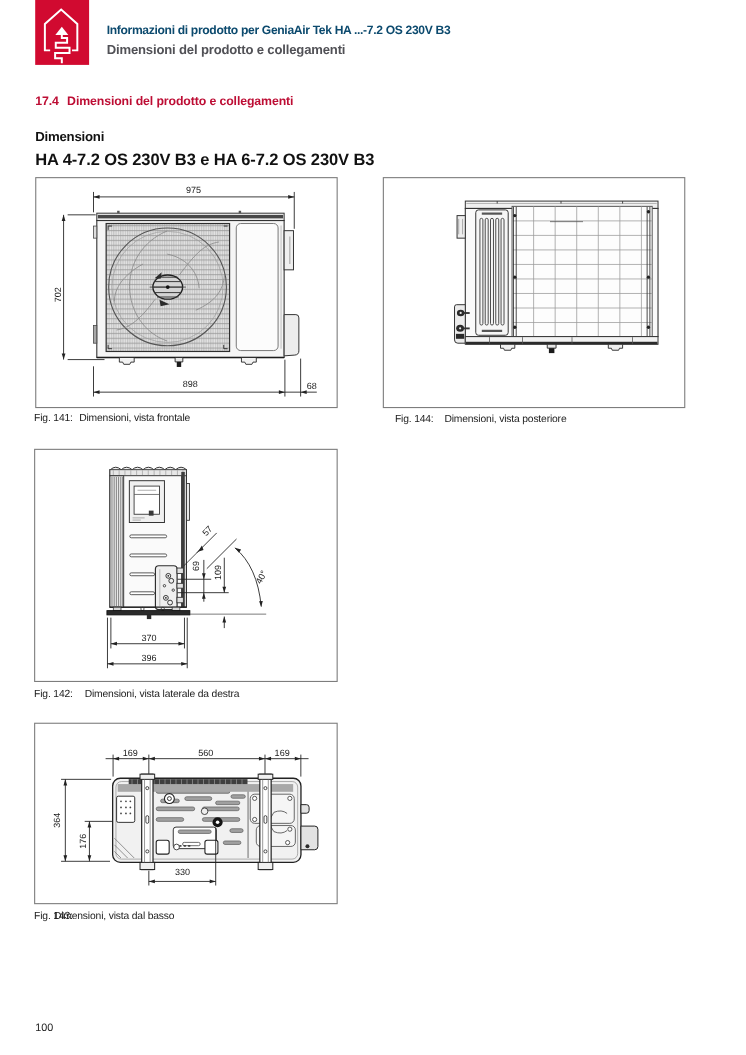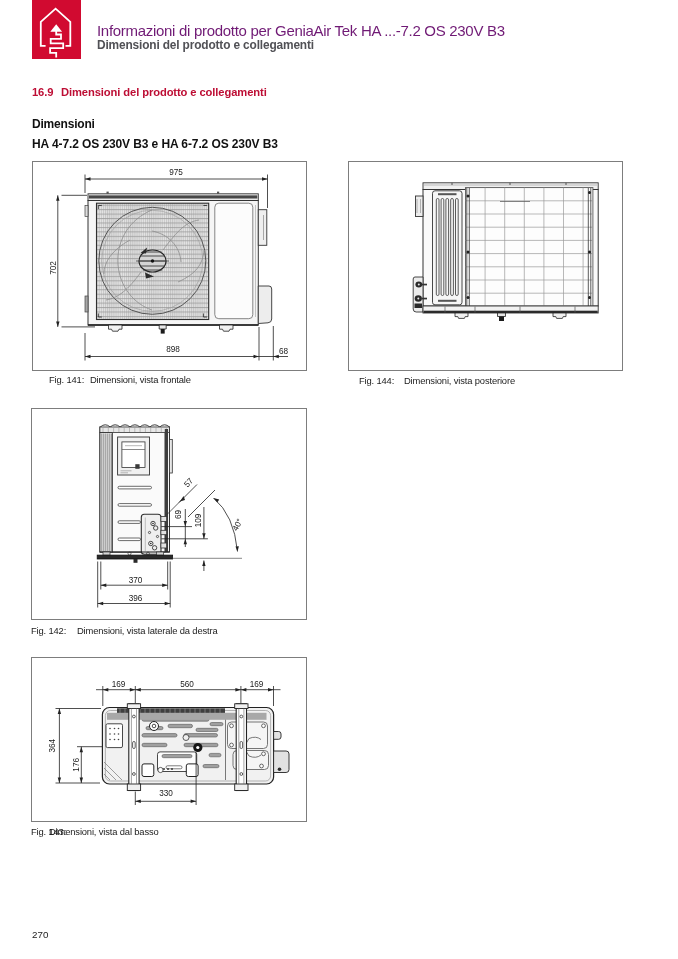--- a/index.html
+++ b/index.html
@@ -15,29 +15,29 @@
 <div class="abs" style="left:32px;top:0;width:49px;height:59px;background:#d10a30;"></div>
 
 <svg class="abs" style="left:32px;top:0;" width="49" height="59" viewBox="32 0 49 59">
   <g fill="none" stroke="#ffffff" stroke-width="1.8">
     <path d="M45.6,45.8 H40.8 V21.8 L55.6,8.6 L70.3,21.8 V45.8 H65.5"></path>
     <path d="M56.2,57.6 V52.9 H50.1 V48.2 H63.2 V43.4 H50.7 V38.9 H61.0 V34.5 H56.2 V30.8"></path>
   </g>
   <polygon points="56.2,24.3 50.3,31.8 62.1,31.8" fill="#ffffff"></polygon>
 </svg>
 
-<div class="abs" style="left:97px;top:22px;font-size:15px;font-weight:normal;color:#701a75;letter-spacing:-0.3px;white-space:nowrap;">Informazioni di prodotto per GeniaAir Tek HA ...-7.2 OS 230V B3</div>
+<div class="abs" style="left:97px;top:22px;font-size:11px;font-weight:bold;color:#0c4a6e;letter-spacing:-0.3px;white-space:nowrap;">Informazioni di prodotto per GeniaAir Tek HA ...-7.2 OS 230V B3</div>
 
 <div class="abs" style="left:97px;top:37.5px;font-size:11.9px;font-weight:bold;color:#515156;letter-spacing:-0.15px;white-space:nowrap;">Dimensioni del prodotto e collegamenti</div>
 
-<div class="abs" style="left:32px;top:85.5px;font-size:11.2px;font-weight:bold;color:#bd0d34;letter-spacing:-0.1px;white-space:nowrap;"><span style="display:inline-block;width:29px;">16.9</span>Dimensioni del prodotto e collegamenti</div>
+<div class="abs" style="left:32px;top:85.5px;font-size:11.2px;font-weight:bold;color:#bd0d34;letter-spacing:-0.1px;white-space:nowrap;"><span style="display:inline-block;width:29px;">17.4</span>Dimensioni del prodotto e collegamenti</div>
 
 <div class="abs" style="left:32px;top:117px;font-size:12px;font-weight:bold;color:#111;letter-spacing:-0.2px;white-space:nowrap;">Dimensioni</div>
 
-<div class="abs" style="left:32px;top:137px;font-size:12px;font-weight:bold;color:#111;letter-spacing:-0.1px;white-space:nowrap;">HA 4-7.2 OS 230V B3 e HA 6-7.2 OS 230V B3</div>
+<div class="abs" style="left:32px;top:137px;font-size:15px;font-weight:bold;color:#111;letter-spacing:-0.1px;white-space:nowrap;">HA 4-7.2 OS 230V B3 e HA 6-7.2 OS 230V B3</div>
 
 <div class="figbox" style="left:32px;top:161px;width:273px;height:208px;"></div>
 
 <svg class="abs" style="left:33px;top:162px;" width="271" height="206" viewBox="33 162 271 206">
 <defs>
 <pattern id="gr1" width="2.1" height="4.45" patternUnits="userSpaceOnUse">
 <rect width="2.1" height="4.45" fill="#e4e4e4"></rect>
 <path d="M0.6,0 V4.45" stroke="#ababab" stroke-width="0.65"></path>
 <path d="M0,0.6 H2.1" stroke="#979797" stroke-width="0.75"></path>
 </pattern>
@@ -141,21 +141,21 @@
 
 <text x="283.5" y="354" font-size="8.2" fill="#1a1a1a" text-anchor="middle" font-family="Liberation Sans">68</text>
 
 <g stroke="#222" stroke-width="0.8" fill="none">
 <path d="M259,356.5 H288"></path>
 <path d="M273.3,326 V360.5"></path>
 </g>
 <polygon points="273.3,356.5 278.8,354.8 278.8,358.2" fill="#222"></polygon>
 </svg>
 
-<div class="cap" style="left:49px;top:374px;"><span class="lbl" style="width:41px;">Fig. 141:</span>Dimensioni, vista frontale</div>
+<div class="cap" style="left:31px;top:374px;"><span class="lbl" style="width:41px;">Fig. 141:</span>Dimensioni, vista frontale</div>
 
 <div class="figbox" style="left:348px;top:161px;width:273px;height:208px;"></div>
 
 <svg class="abs" style="left:349px;top:162px;" width="271" height="206" viewBox="349 162 271 206">
 
 <rect x="423" y="182.8" width="175.2" height="6.7" fill="#f0f0f0" stroke="#333" stroke-width="0.9"></rect>
 <path d="M424,185 H597" stroke="#999" stroke-width="0.6"></path>
 <g stroke="#333" stroke-width="0.8">
 <path d="M452,182.8 v2.2 M510,182.8 v2.2 M566,182.8 v2.2"></path>
 </g>
@@ -517,13 +517,13 @@
 <path d="M196.1,752.5 V805"></path>
 </g>
 <g fill="#222">
 <polygon points="135.3,801.3 140.8,799.6 140.8,803"></polygon>
 <polygon points="196.1,801.3 190.6,799.6 190.6,803"></polygon>
 </g>
 </svg>
 
 <div class="cap" style="left:31px;top:826px;"><span class="lbl" style="width:18px;">Fig. 143:</span>Dimensioni, vista dal basso</div>
 
-<div class="abs" style="left:32px;top:929px;font-size:9.8px;color:#222;">270</div>
+<div class="abs" style="left:32px;top:929px;font-size:9.8px;color:#222;">100</div>
 
 </body></html>

